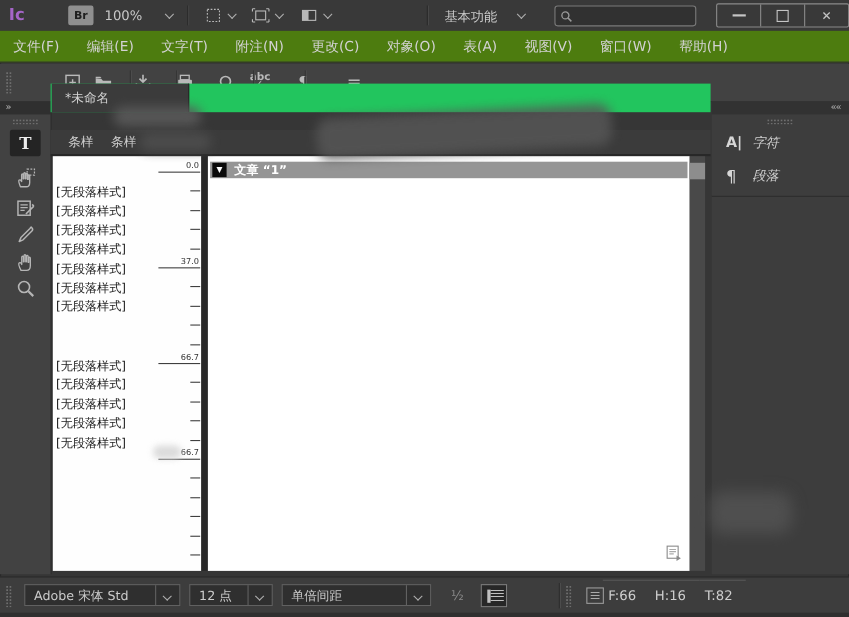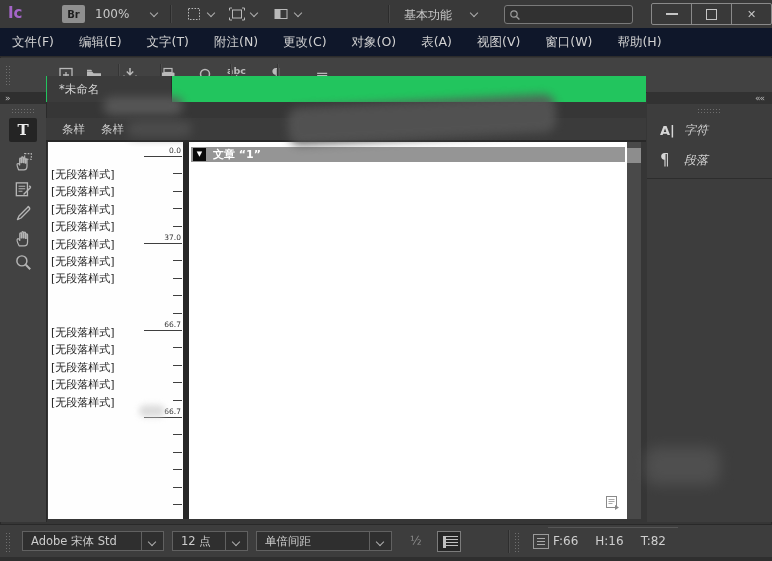--- a/index.html
+++ b/index.html
@@ -24,21 +24,21 @@
              border:1px solid #7a7a7a;border-radius:3px;display:flex;align-items:center;}
   .searchbox svg{margin-left:4px;}
   .search-input{flex:1;background:transparent;border:none;outline:none;color:#ddd;font-size:11px;height:13px;min-width:0;}
   .winbtns{position:absolute;left:651px;top:3px;width:119px;height:20px;border:1px solid #8a8a8a;
            border-radius:2px;display:flex;}
   .winbtn{flex:1;display:flex;align-items:center;justify-content:center;color:#c5c5c5;font-size:11px;}
   .winbtn + .winbtn{border-left:1px solid #8a8a8a;}
   .min-glyph{width:12px;height:2px;background:#c5c5c5;}
   .max-glyph{width:9px;height:9px;border:1px solid #c5c5c5;}
   
-  .menubar{position:absolute;left:0;top:28px;width:772px;height:29px;background:#0f172a;
+  .menubar{position:absolute;left:0;top:28px;width:772px;height:29px;background:#4d7c0f;
            border-bottom:1px solid #2c2c2c;display:flex;align-items:center;padding-left:12px;gap:25px;box-sizing:border-box;}
   .menu-item{font-size:12.5px;color:#d2d2d2;white-space:nowrap;}
   
   .quickbar{position:absolute;left:0;top:58px;width:772px;height:34px;background:#424242;border-bottom:1px solid #2a2a2a;}
   .vgrip{position:absolute;width:6px;height:20px;background-image:radial-gradient(#6e6e6e 0.8px,transparent 0.9px);background-size:3px 3px;}
   .hgrip{position:absolute;width:24px;height:5px;background-image:radial-gradient(#6e6e6e 0.8px,transparent 0.9px);background-size:3px 3px;}
   .qb-icon{position:absolute;top:7px;width:20px;height:20px;display:flex;align-items:center;justify-content:center;color:#b9b9b9;margin-left:28px;}
   .qb-sep{position:absolute;top:6px;width:1px;height:22px;background:#353535;box-shadow:1px 0 0 #4c4c4c;}
   .abc-wrap{position:relative;width:20px;height:20px;}
   .abc-text{position:absolute;left:1px;top:0;font-size:9.5px;font-weight:bold;color:#b9b9b9;}

